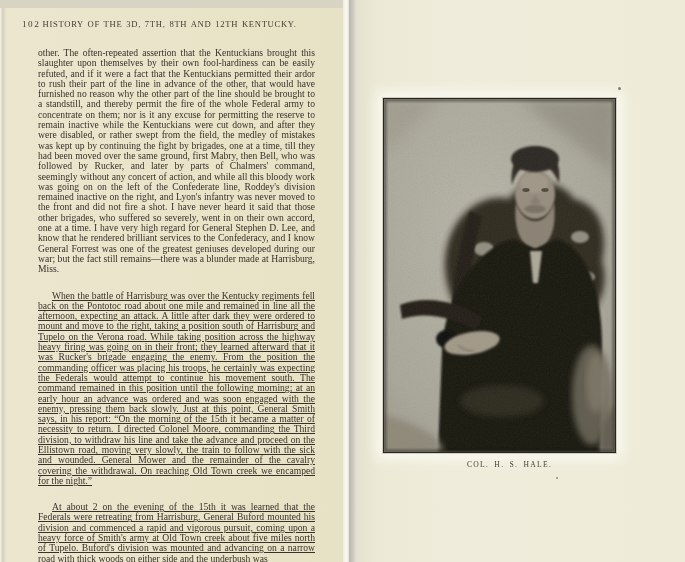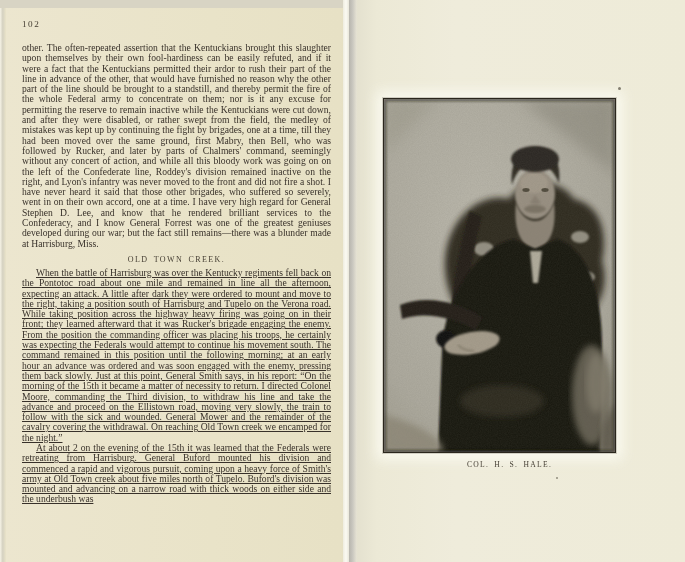--- a/index.html
+++ b/index.html
@@ -30,21 +30,21 @@
     white-space:nowrap;
   }
   .page-number{
     position:absolute;left:0;top:1px;font-size:9.2px;letter-spacing:1.5px;
   }
   .running-title{
     position:absolute;left:0;right:14px;top:1px;text-align:center;
     word-spacing:1px;
   }
   .body-par{
-    margin:0;
+    margin:16px;
     font-size:9.6px;line-height:10.3px;
     text-align:justify;
     color:#38312a;
   }
   .body-par.indented{text-indent:14px;text-decoration:underline;}
   .section-heading{
     margin:6px 0 4px 0;
     text-align:center;
     font-size:8px;letter-spacing:1.4px;word-spacing:2px;
     color:#443d32;
@@ -84,25 +84,25 @@
 <body>
 
 <div id="scan">
 
   <div id="left-page">
     <div id="left-page-edge"></div>
     <div id="left-text-block">
 
       <div class="running-head">
         <span class="page-number">102</span>
+        <span class="running-title">HISTORY OF THE 3D, 7TH, 8TH AND 12TH KENTUCKY.</span>
       </div>
 
       <p class="body-par">other. The often-repeated assertion that the Kentuckians brought this slaughter upon themselves by their own fool-hardiness can be easily refuted, and if it were a fact that the Kentuckians permitted their ardor to rush their part of the line in advance of the other, that would have furnished no reason why the other part of the line should be brought to a standstill, and thereby permit the fire of the whole Federal army to concentrate on them; nor is it any excuse for permitting the reserve to remain inactive while the Kentuckians were cut down, and after they were disabled, or rather swept from the field, the medley of mistakes was kept up by continuing the fight by brigades, one at a time, till they had been moved over the same ground, first Mabry, then Bell, who was followed by Rucker, and later by parts of Chalmers' command, seemingly without any concert of action, and while all this bloody work was going on on the left of the Confederate line, Roddey's division remained inactive on the right, and Lyon's infantry was never moved to the front and did not fire a shot. I have never heard it said that those other brigades, who suffered so severely, went in on their own accord, one at a time. I have very high regard for General Stephen D. Lee, and know that he rendered brilliant services to the Confederacy, and I know General Forrest was one of the greatest geniuses developed during our war; but the fact still remains—there was a blunder made at Harrisburg, Miss.</p>
 
-      <div class="section-heading">OLD TOWN CREEK.</div>
 
       <p class="body-par indented">When the battle of Harrisburg was over the Kentucky regiments fell back on the Pontotoc road about one mile and remained in line all the afternoon, expecting an attack. A little after dark they were ordered to mount and move to the right, taking a position south of Harrisburg and Tupelo on the Verona road. While taking position across the highway heavy firing was going on in their front; they learned afterward that it was Rucker's brigade engaging the enemy. From the position the commanding officer was placing his troops, he certainly was expecting the Federals would attempt to continue his movement south. The command remained in this position until the following morning; at an early hour an advance was ordered and was soon engaged with the enemy, pressing them back slowly. Just at this point, General Smith says, in his report: “On the morning of the 15th it became a matter of necessity to return. I directed Colonel Moore, commanding the Third division, to withdraw his line and take the advance and proceed on the Ellistown road, moving very slowly, the train to follow with the sick and wounded. General Mower and the remainder of the cavalry covering the withdrawal. On reaching Old Town creek we encamped for the night.”</p>
 
       <p class="body-par indented">At about 2 on the evening of the 15th it was learned that the Federals were retreating from Harrisburg. General Buford mounted his division and commenced a rapid and vigorous pursuit, coming upon a heavy force of Smith's army at Old Town creek about five miles north of Tupelo. Buford's division was mounted and advancing on a narrow road with thick woods on either side and the underbush was</p>
     </div>
   </div>
 
   <div id="gutter-highlight"></div>
   <div id="gutter-shadow"></div>
 

